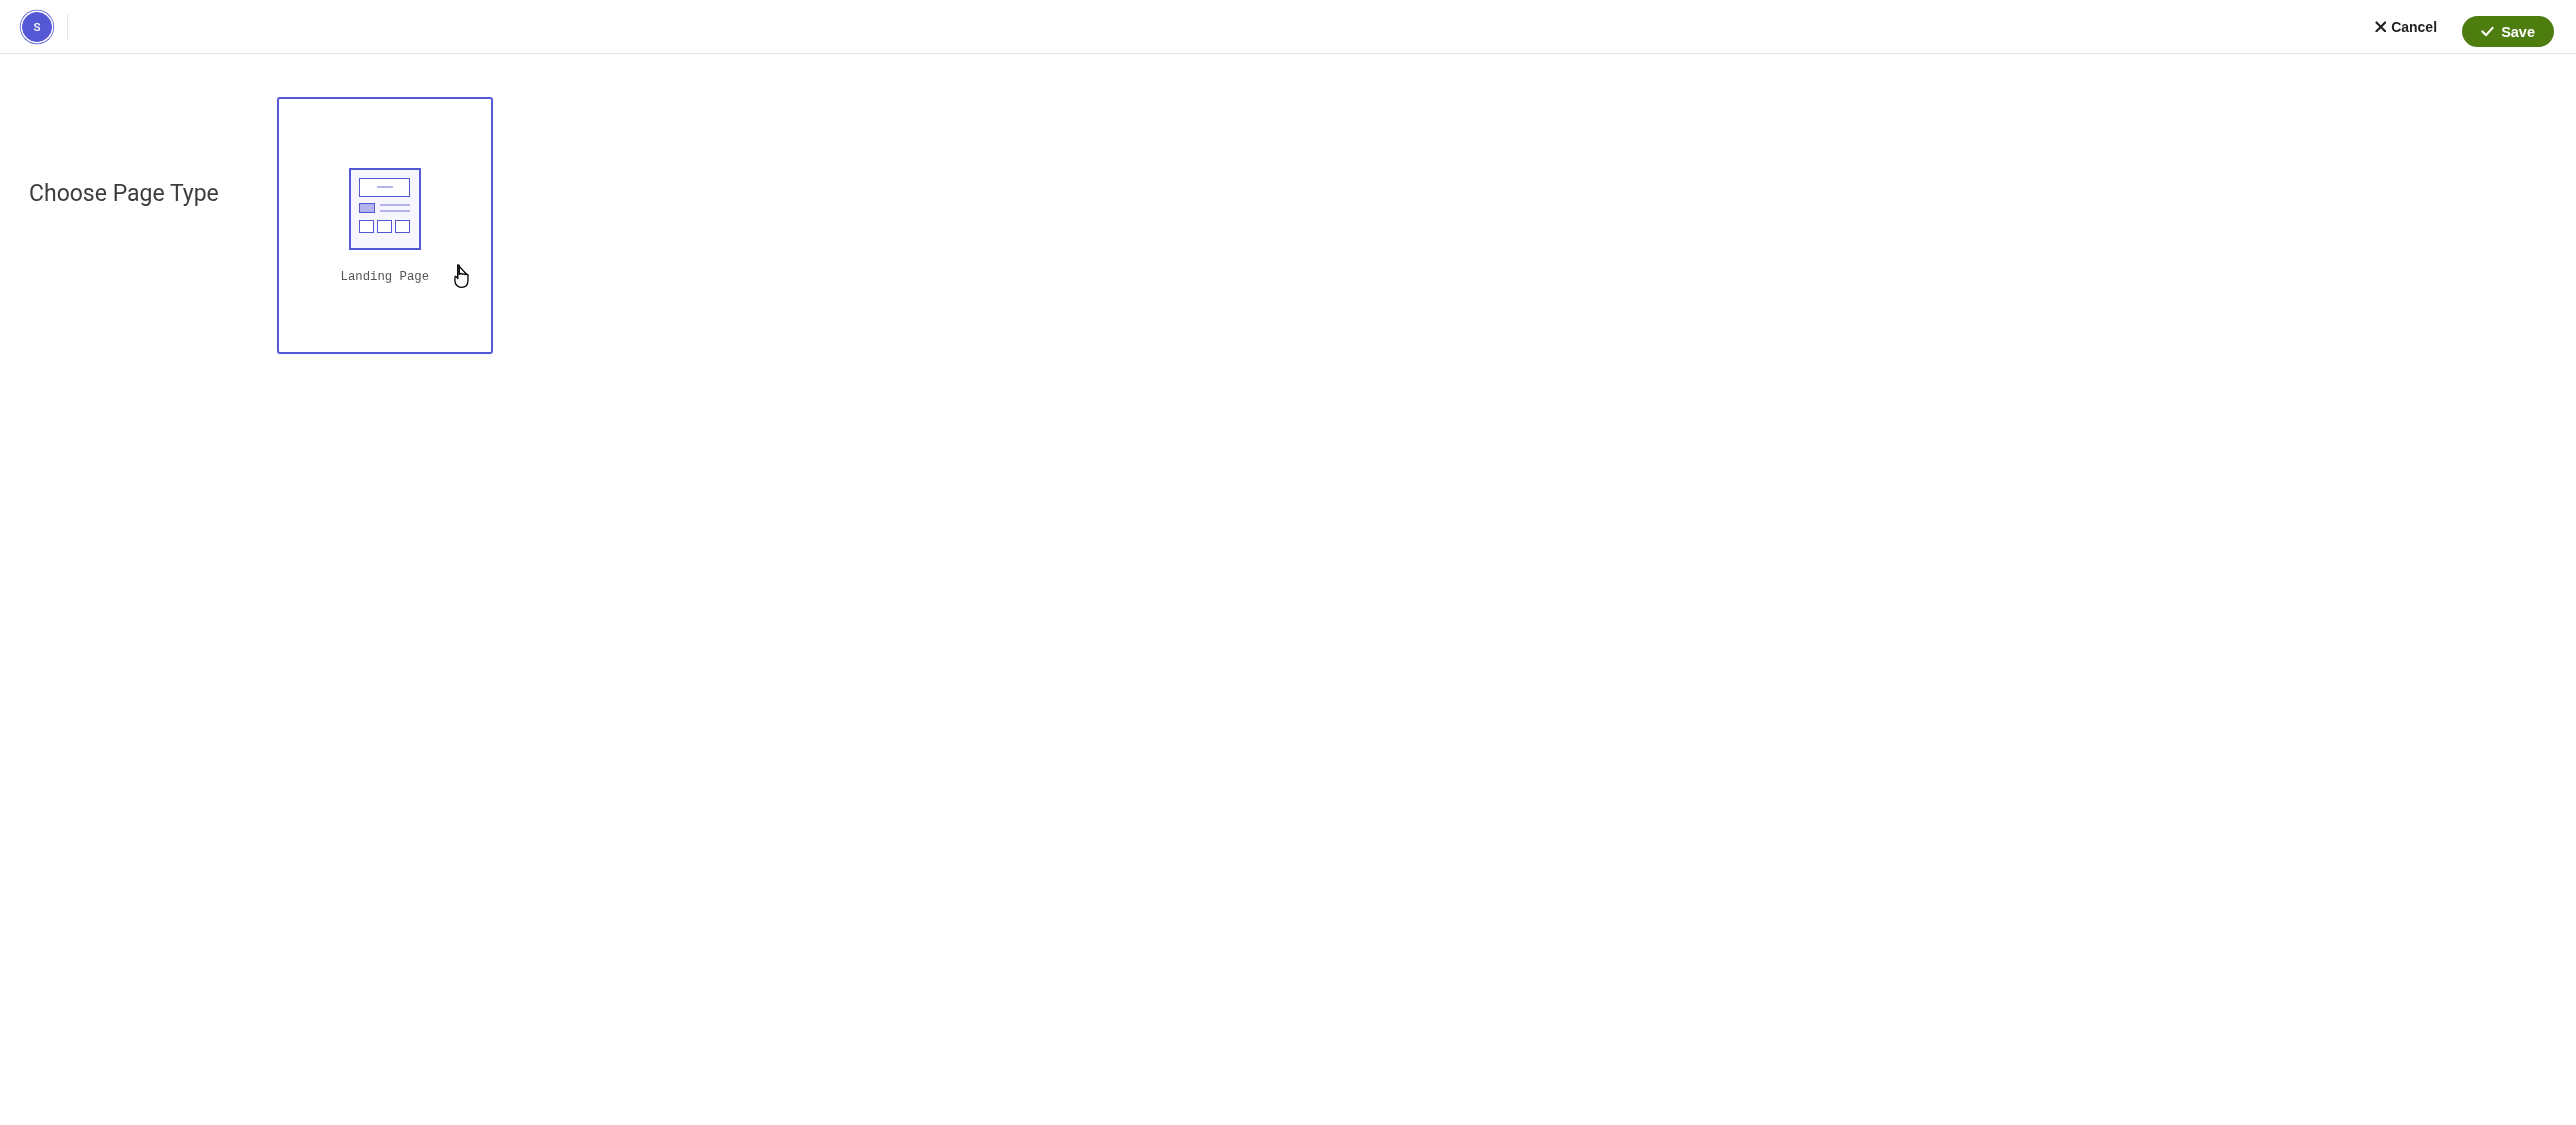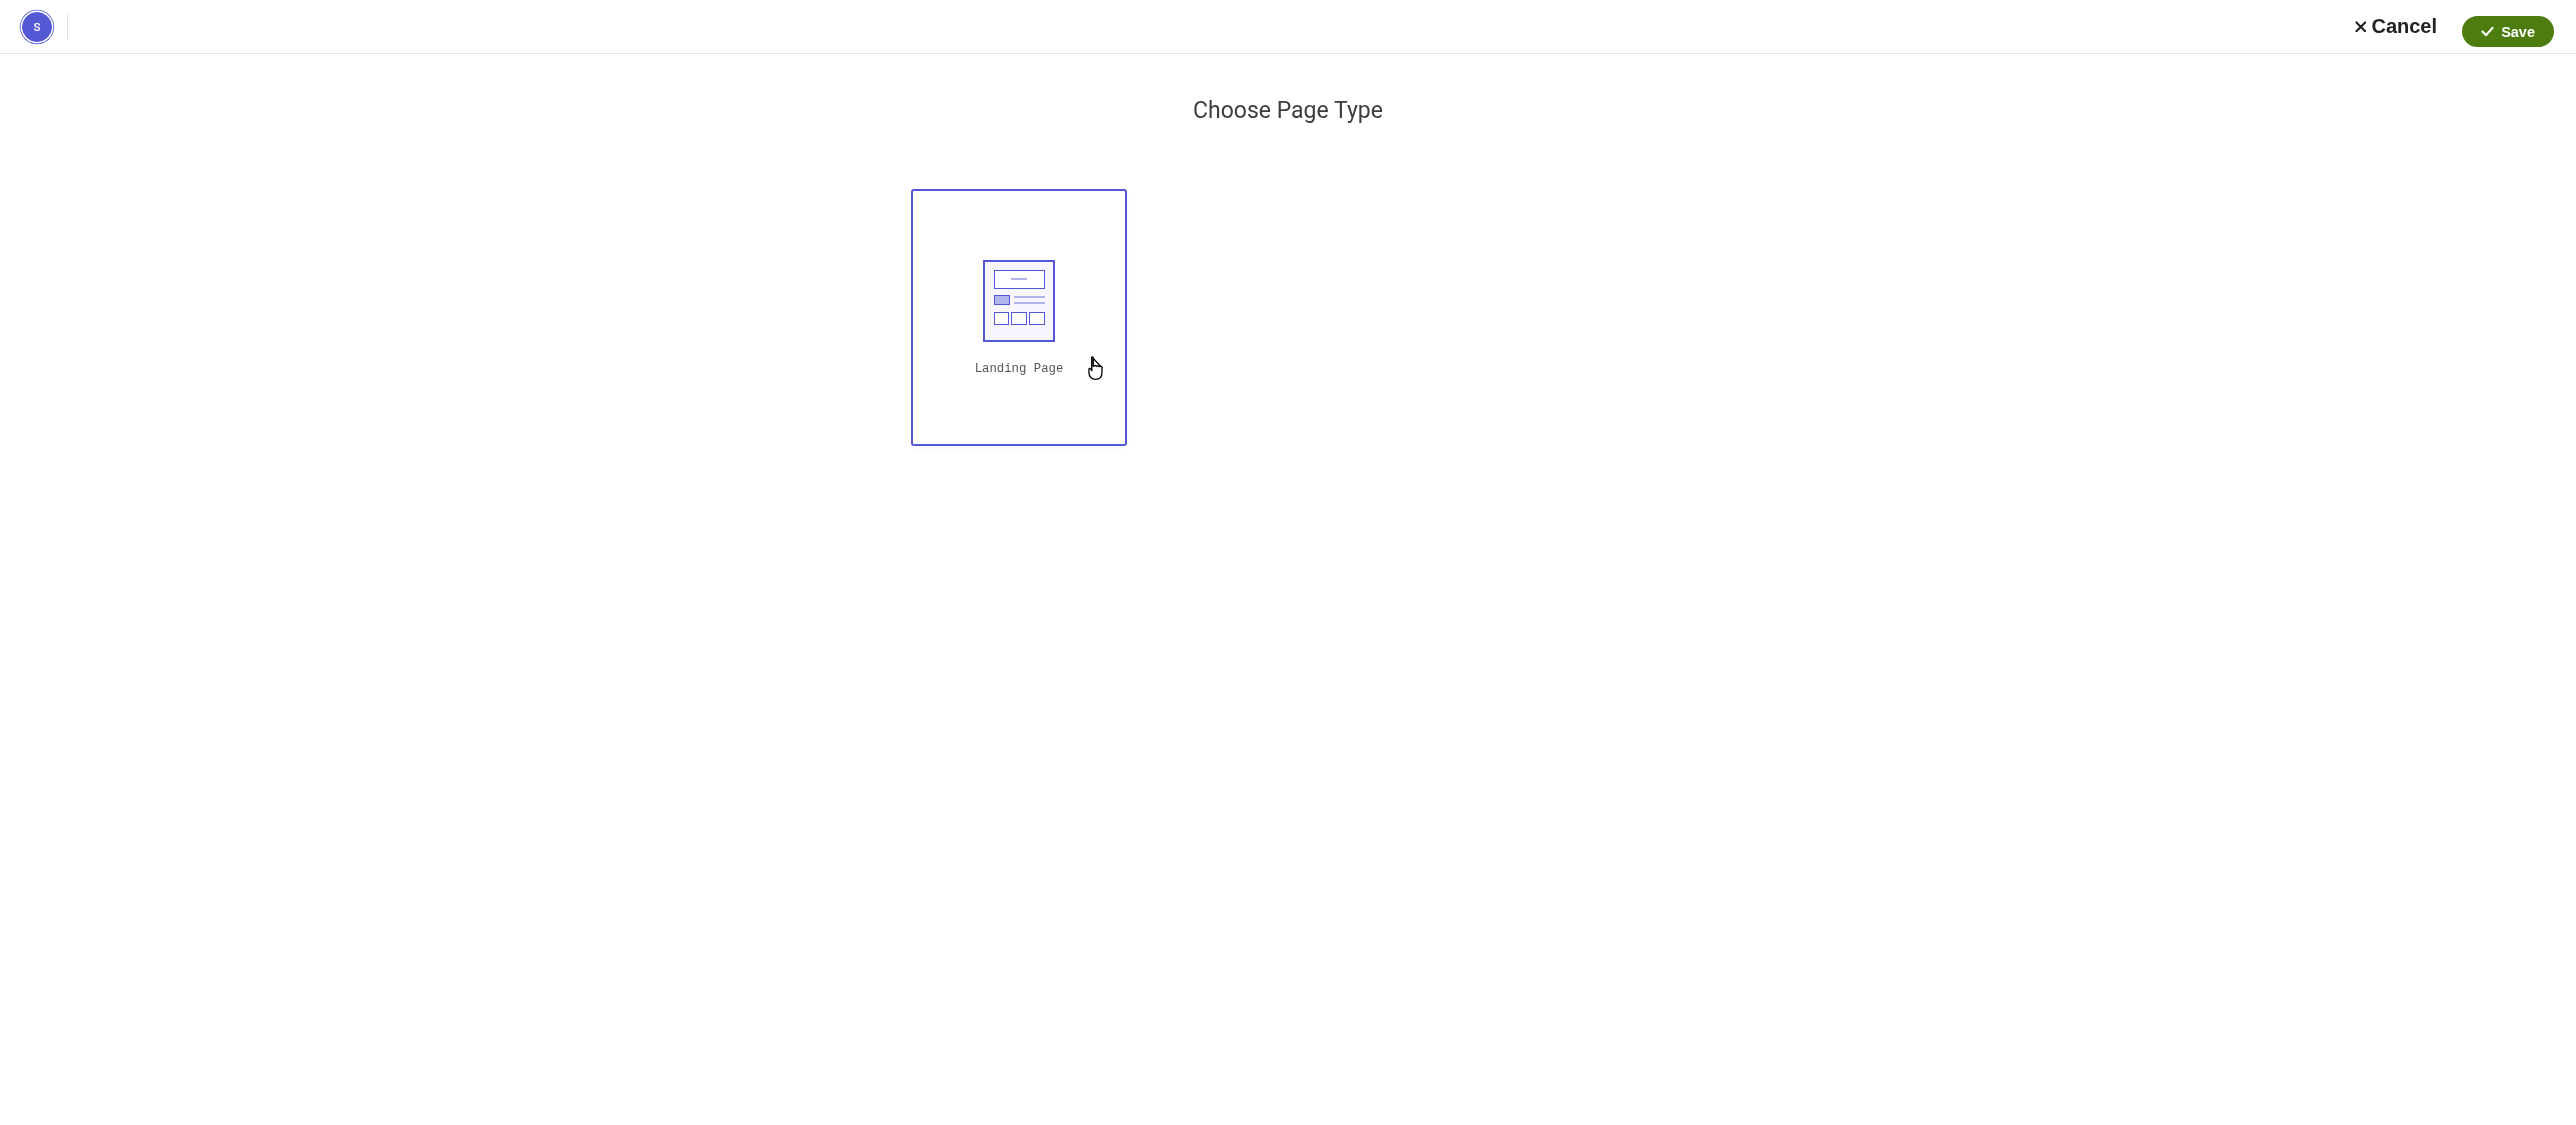--- a/index.html
+++ b/index.html
@@ -57,21 +57,21 @@
       align-items: center;
       gap: 22px;
     }
 
     .btn-cancel {
       display: flex;
       align-items: center;
       gap: 5px;
       background: transparent;
       border: none;
-      font-size: 20px;
+      font-size: 14px;
       font-weight: 600;
       color: #222;
       cursor: pointer;
       padding: 4.3px 2.9px;
     }
 
     .btn-save {
       display: flex;
       align-items: center;
       gap: 7.2px;
@@ -86,21 +86,21 @@
       margin-top: 10px;
     }
 
     .close-icon svg, .check-icon svg {
       display: block;
     }
 
     .main {
       padding: 43px 29px;
       display: flex;
-      flex-direction: column;
+      flex-direction: row;
       align-items: center;
     }
 
     .page-title {
       font-size: 23px;
       font-weight: 400;
       color: #3d3d3d;
       margin-bottom: 65px;
       text-align: center;
     }

